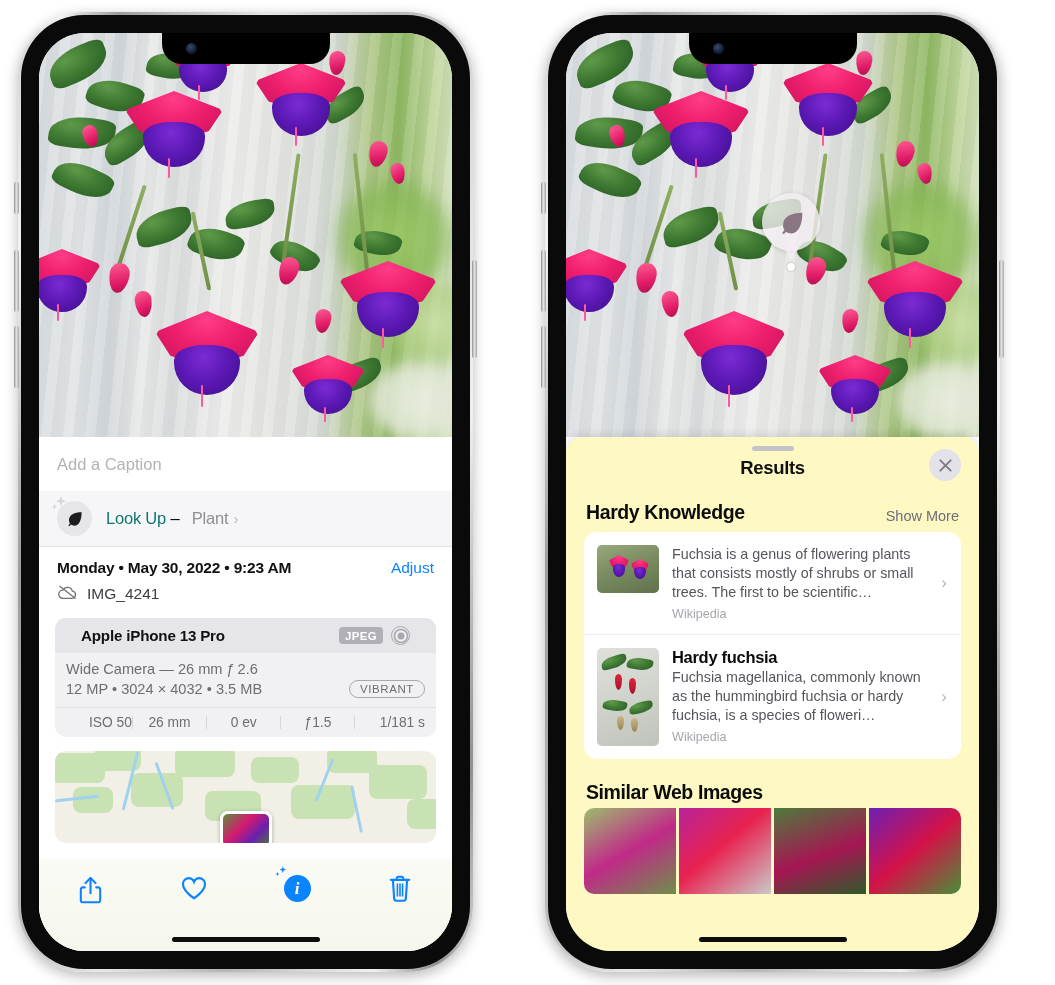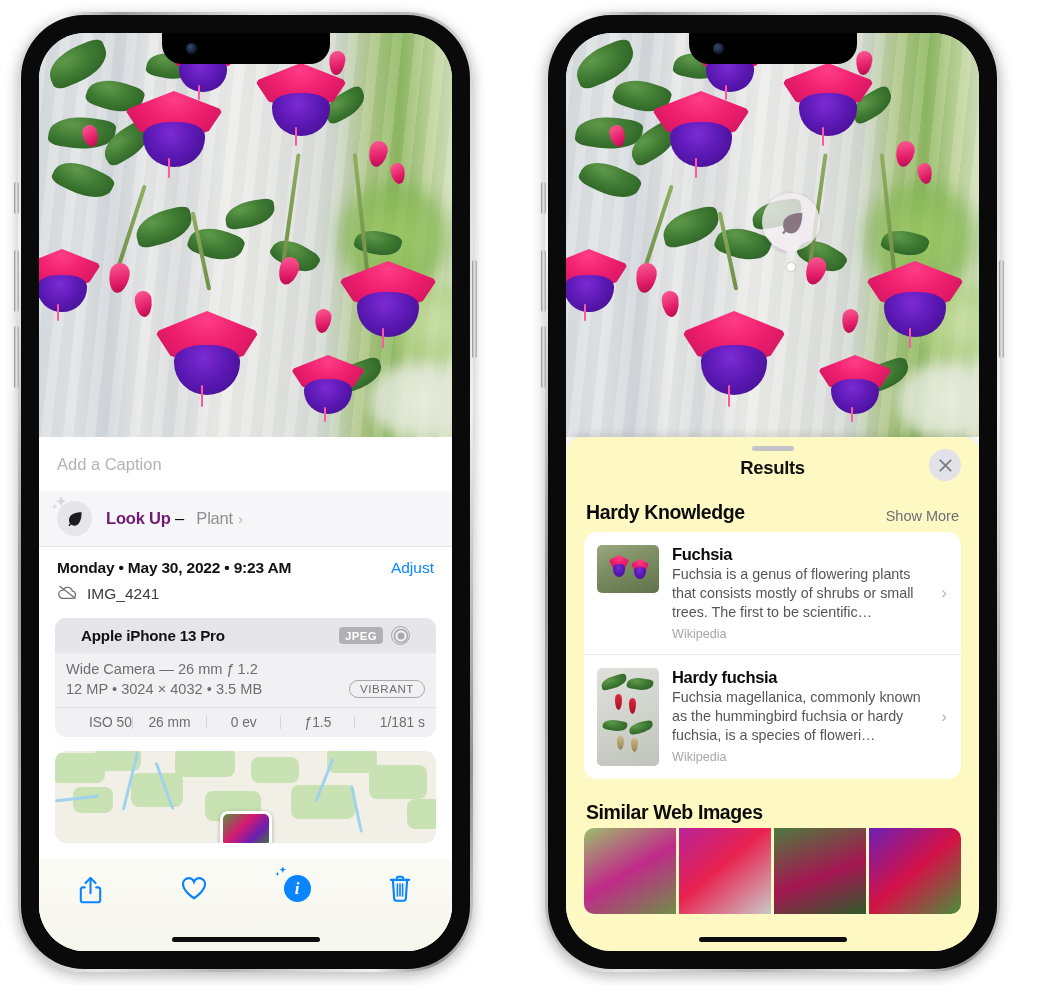--- a/index.html
+++ b/index.html
@@ -118,21 +118,21 @@
     border-bottom: 1px solid #e3e3e6;
     position: relative;
   }
   .leaf-badge {
     width: 35px; height: 35px; border-radius: 50%;
     background: #e6e6e9; display:flex; align-items:center; justify-content:center;
     position: relative;
   }
   .sparkles { position: absolute; left: -9px; top: -8px; color:#d7d7db; }
   .lookup-text { font-size: 16.5px; letter-spacing: -.2px; }
-  .lookup-text b { font-weight: 700; color: #701a75; }
+  .lookup-text b { font-weight: 400; color: #0f766e; }
   .lookup-text .sub { color: #8e8e93; font-weight: 400; margin-left: 8px; }
   .chev { color: #b9b9bd; font-size: 15px; margin-left: 5px; }
 
   .meta { padding: 12px 18px 0; background:#fff; }
   .meta-line1 { display:flex; align-items:baseline; justify-content:space-between; }
   .meta-date { font-size: 15.5px; font-weight: 700; color:#111; letter-spacing:-.2px; }
   .adjust { font-size: 15.5px; color:#0a84ff; }
   .meta-file { display:flex; align-items:center; gap:9px; margin-top: 7px; font-size:15.5px; color:#3c3c43; }
 
   .cam-card {
@@ -380,21 +380,21 @@
 
         <div class="cam-card">
           <div class="cam-head">
             <span class="name">Apple iPhone 13 Pro</span>
             <span class="badges">
               <span class="jpeg">JPEG</span>
               <span class="hdr-ico"></span>
             </span>
           </div>
           <div class="cam-body">
-            <div class="r1">Wide Camera — 26 mm ƒ 1.2</div>
+            <div class="r1">Wide Camera — 26 mm ƒ 2.6</div>
             <div class="r2">
               <span>12 MP • 3024 × 4032 • 3.5 MB</span>
               <span class="vibrant">VIBRANT</span>
             </div>
           </div>
           <div class="cam-exif">
             <span class="cell">ISO 50</span>
             <span class="sep"></span>
             <span class="cell">26 mm</span>
             <span class="sep"></span>
@@ -582,21 +582,20 @@
               <div class="bloom" style="left:12px;top:10px;width:20px;height:22px">
                   <div class="sep"></div>
                   <div class="cor"></div>
                 </div>
               <div class="bloom" style="left:34px;top:14px;width:18px;height:20px">
                   <div class="sep"></div>
                   <div class="cor"></div>
                 </div>
             </div>
             <div class="k-txt">
-              <div class="k-name">Fuchsia</div>
               <div class="k-desc">Fuchsia is a genus of flowering plants that consists mostly of shrubs or small trees. The first to be scientific…</div>
               <div class="k-src">Wikipedia</div>
             </div>
             <span class="k-chev">›</span>
           </div>
           <div class="k-row">
             <div class="k-thumb b">
               <div class="leaf-s" style="left:4px;top:8px;width:26px;height:12px;transform:rotate(-14deg)"></div>
               <div class="leaf-s" style="left:30px;top:10px;width:26px;height:12px;transform:rotate(10deg)"></div>
               <div class="bud" style="left:18px;top:26px;width:7px;height:16px;background:linear-gradient(180deg,#e0253c,#a6122a)"></div>

